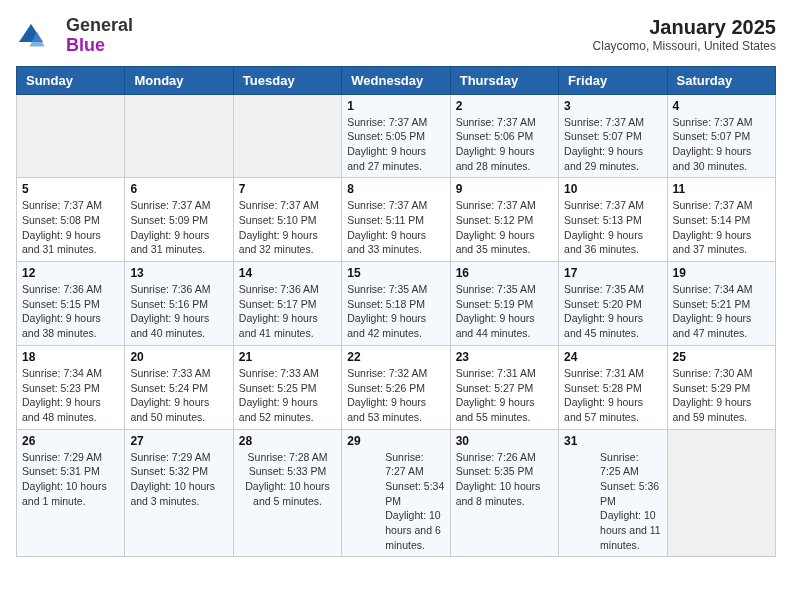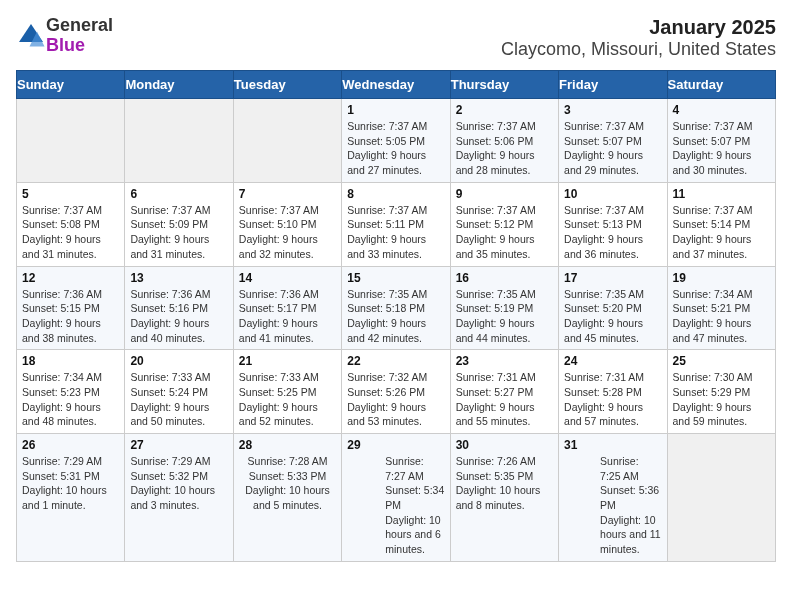--- a/index.html
+++ b/index.html
@@ -12,21 +12,21 @@
     }
     .header-area {
       display: flex;
       justify-content: space-between;
       align-items: flex-start;
       margin-bottom: 10px;
     }
     .logo {
       display: flex;
       align-items: center;
-      gap: 0;
+      gap: 20px;
     }
     .logo-text {
       font-size: 18px;
       font-weight: bold;
       line-height: 1.1;
     }
     .logo-general { color: #333; }
     .logo-blue { color: #a21caf; }
     .logo-icon {
       width: 30px;
@@ -34,32 +34,32 @@
     }
     .title-area {
       text-align: right;
     }
     .calendar-title {
       font-size: 20px;
       font-weight: bold;
       color: #222;
     }
     .calendar-subtitle {
-      font-size: 18px;
+      font-size: 12px;
       color: #444;
     }
     table {
       width: 100%;
       border-collapse: collapse;
       font-size: 11px;
     }
     thead tr th {
       background-color: #2563a8;
       color: #fff;
-      padding: 6px 0;
+      padding: 6px 9px;
       text-align: left;
       font-size: 13px;
       font-weight: bold;
       border: 1px solid #1a4f8a;
     }
     tbody tr td {
       border: 1px solid #ccc;
       vertical-align: top;
       padding: 4px 5px;
       height: 80px;

